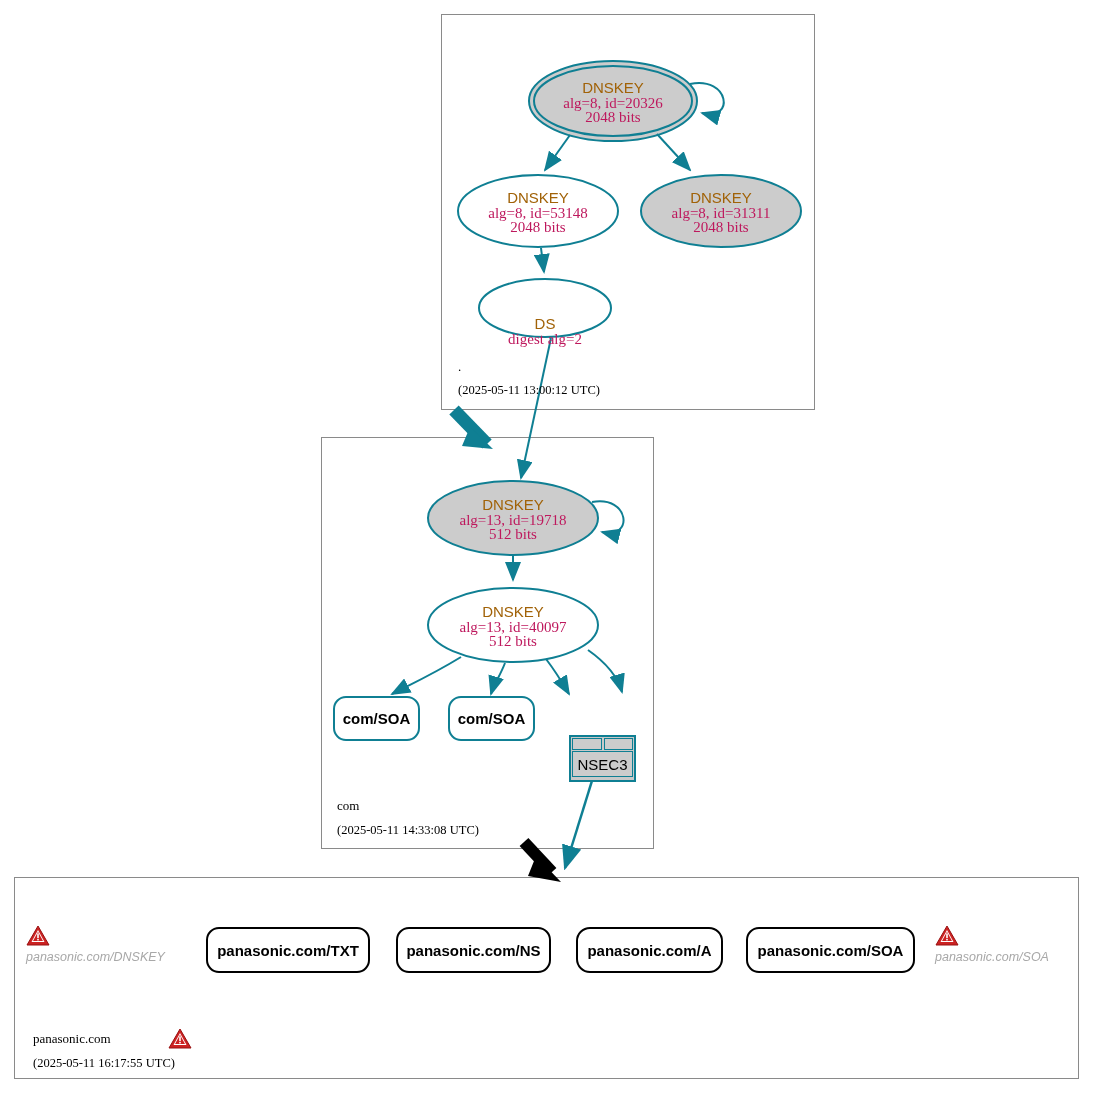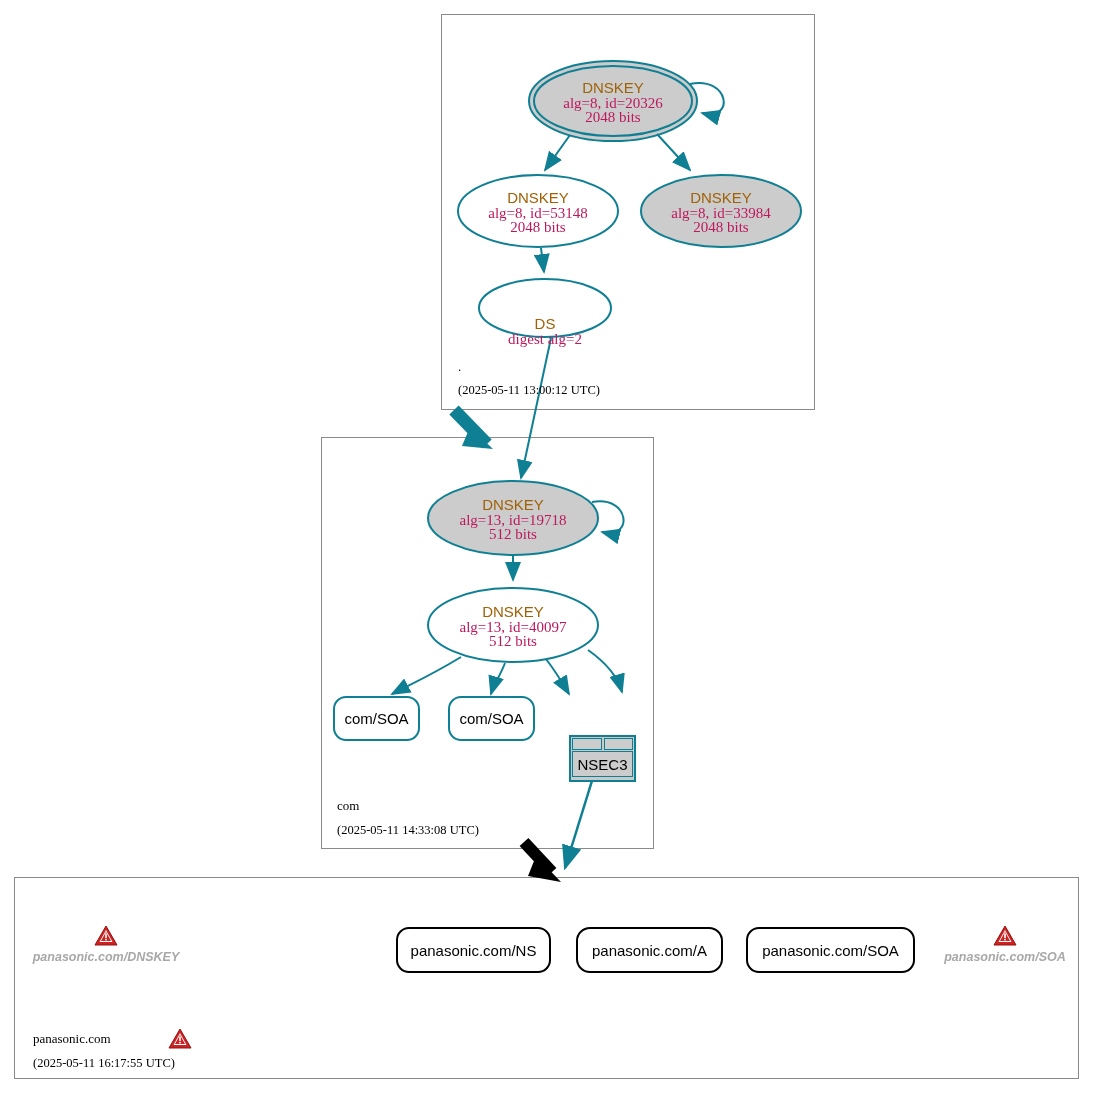--- a/index.html
+++ b/index.html
@@ -19,32 +19,32 @@
   
   .nodetext{position:absolute;text-align:center;pointer-events:none;white-space:nowrap;}
   .nt-title{font-family:"Liberation Sans", sans-serif;font-size:15px;color:#a16207;line-height:17px;}
   .nt-sub{font-family:"Liberation Serif", serif;font-size:15px;color:#be185d;line-height:14px;}
 
   
   .rrset{position:absolute;box-sizing:border-box;display:flex;align-items:center;justify-content:center;
          border-radius:13px;background:#ffffff;white-space:nowrap;}
   .rrset.teal{border:2px solid #0f7f93;}
   .rrset.black{border:2px solid #000000;}
-  .rrset-label{font-family:"Liberation Sans", sans-serif;font-size:15px;color:#000;}
+  .rrset-label{font-family:"Liberation Sans", sans-serif;font-size:15px;color:#000;font-weight:bold;}
 
   
   .nsec3{position:absolute;box-sizing:border-box;border:2px solid #0f7f93;background:#c9c9c9;margin-top:40px;}
   .nsec3-top{display:flex;height:14px;}
   .nsec3-cell{flex:1;border:1px solid #0f7f93;background:#cccccc;box-sizing:border-box;margin:1px;}
   .nsec3-body{display:flex;align-items:center;justify-content:center;height:26px;
               border:1px solid #0f7f93;background:#cccccc;margin:0 1px 1px 1px;box-sizing:border-box;}
   .nsec3-label{font-family:"Liberation Sans", sans-serif;font-size:15px;color:#000;}
 
   
-  .errnode{position:absolute;text-align:center;white-space:nowrap;font-weight:bold;}
+  .errnode{position:absolute;white-space:nowrap;}
   .errnode-label{font-family:"Liberation Sans", sans-serif;font-size:12.5px;font-style:italic;color:#a8a8a8;}
   .warn{display:inline-block;}
 </style>
 </head>
 <body>
 
 <div id="canvas">
 
   <div class="zone" style="left:441px;top:14px;width:374px;height:396px;"></div>
   <div class="zone" style="left:321px;top:437px;width:333px;height:412px;"></div>
@@ -107,21 +107,21 @@
   </div>
 
   <div class="nodetext" style="left:438px;top:189px;width:200px;">
     <div class="nt-title">DNSKEY</div>
     <div class="nt-sub">alg=8, id=53148</div>
     <div class="nt-sub">2048 bits</div>
   </div>
 
   <div class="nodetext" style="left:621px;top:189px;width:200px;">
     <div class="nt-title">DNSKEY</div>
-    <div class="nt-sub">alg=8, id=33984</div>
+    <div class="nt-sub">alg=8, id=31311</div>
     <div class="nt-sub">2048 bits</div>
   </div>
 
   <div class="nodetext" style="left:455px;top:291px;width:180px;margin-top:24px;">
     <div class="nt-title">DS</div>
     <div class="nt-sub">digest alg=2</div>
   </div>
 
   <div class="zone-label" style="left:458px;top:359px;">.</div>
   <div class="zone-time" style="left:458px;top:383px;">(2025-05-11 13:00:12 UTC)</div>
@@ -165,20 +165,23 @@
         <path d="M12 1 L23 20 L1 20 Z" fill="#cc2222" stroke="#991111" stroke-width="1"></path>
         <path d="M12 5 L18.5 17 L5.5 17 Z" fill="#ffffff"></path>
         <path d="M12 6.8 L17 16 L7 16 Z" fill="#cc2222"></path>
         <rect x="11.2" y="8.4" width="1.6" height="4.6" fill="#ffffff"></rect>
         <rect x="11.2" y="13.8" width="1.6" height="1.6" fill="#ffffff"></rect>
       </svg>
     </div>
     <div class="errnode-label">panasonic.com/DNSKEY</div>
   </div>
 
+  <div class="rrset black" style="left:206px;top:927px;width:164px;height:46px;">
+    <span class="rrset-label">panasonic.com/TXT</span>
+  </div>
 
   <div class="rrset black" style="left:396px;top:927px;width:155px;height:46px;">
     <span class="rrset-label">panasonic.com/NS</span>
   </div>
 
   <div class="rrset black" style="left:576px;top:927px;width:147px;height:46px;border-radius:14px;">
     <span class="rrset-label">panasonic.com/A</span>
   </div>
 
   <div class="rrset black" style="left:746px;top:927px;width:169px;height:46px;">

